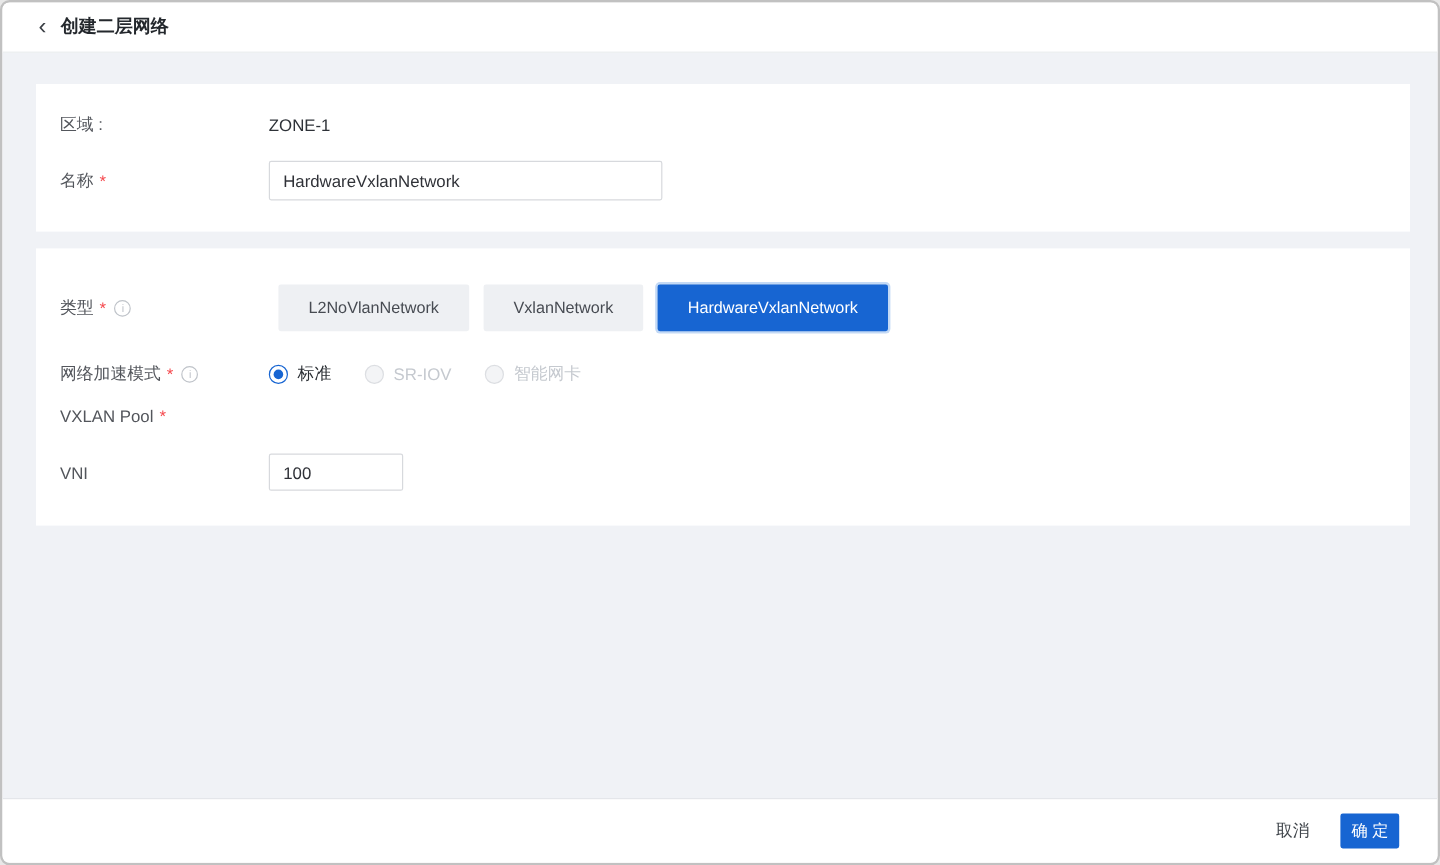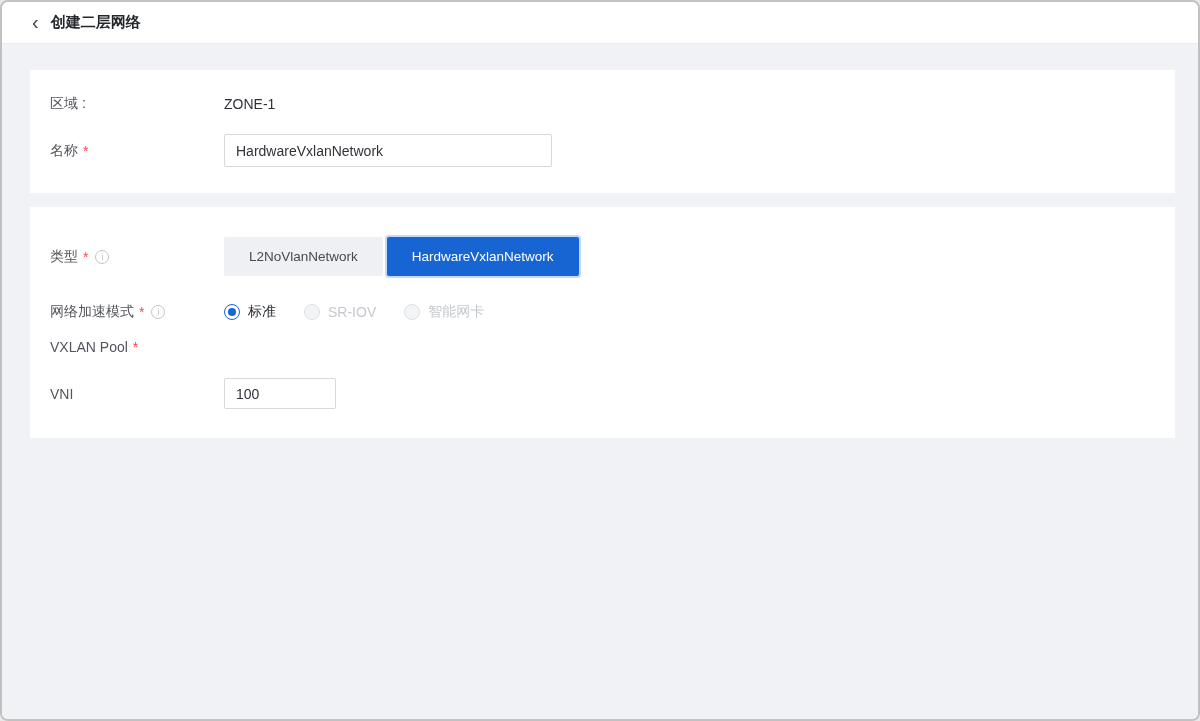--- a/index.html
+++ b/index.html
@@ -22,21 +22,21 @@
   .title { font-size:15px; font-weight:700; color:#24282d; }
 
   
   .bodyarea { flex:1; background:#f0f2f6; padding:26px 23px 0 28px; overflow:hidden; }
   .card { background:#fff; }
   .card1 { padding:25px 20px 26px 20px; margin-bottom:14px; }
   .card2 { padding:30px 20px 29px 20px; }
 
   .row { display:flex; align-items:center; }
   .row + .row { margin-top:21px; }
-  .card2 .row1 { margin-bottom:27px; }
+  .card2 .row1 { margin-bottom:27px;gap:8px; }
   .card2 .row2 { margin-bottom:18px; }
   .card2 .row3 { margin-bottom:23px; }
   .label {
     flex:none; width:174px; font-size:14px; color:#53565c;
     display:flex; align-items:center;
   }
   .req { color:#f5484d; margin-left:5px; font-size:14px; }
   .info {
     display:inline-flex; align-items:center; justify-content:center;
     width:14px; height:14px; border:1px solid #bfc3c9; border-radius:50%;
@@ -138,20 +138,21 @@
 
     <div class="card card2">
 
       <div class="row row1" style="margin-top:0;">
         <span class="label">
           <span>类型</span>
             <span class="req">*</span>
             <span class="info">i</span>
         </span>
         <button class="type-btn">L2NoVlanNetwork</button>
+        <button class="type-btn">VxlanNetwork</button>
         <button class="type-btn selected">HardwareVxlanNetwork</button>
       </div>
 
       <div class="row row2" style="margin-top:0;">
         <span class="label">
           <span>网络加速模式</span>
             <span class="req">*</span>
             <span class="info">i</span>
         </span>
         <span class="radio-item">
@@ -176,14 +177,18 @@
       </div>
 
       <div class="row" style="margin-top:0;">
         <span class="label">VNI</span>
         <input class="vni-input" type="text" value="100" style="">
       </div>
 
     </div>
   </div>
 
+  <div class="ftr">
+    <button class="cancel-btn">取消</button>
+    <button class="ok-btn">确 定</button>
+  </div>
 
 </div>
 
 </body></html>

